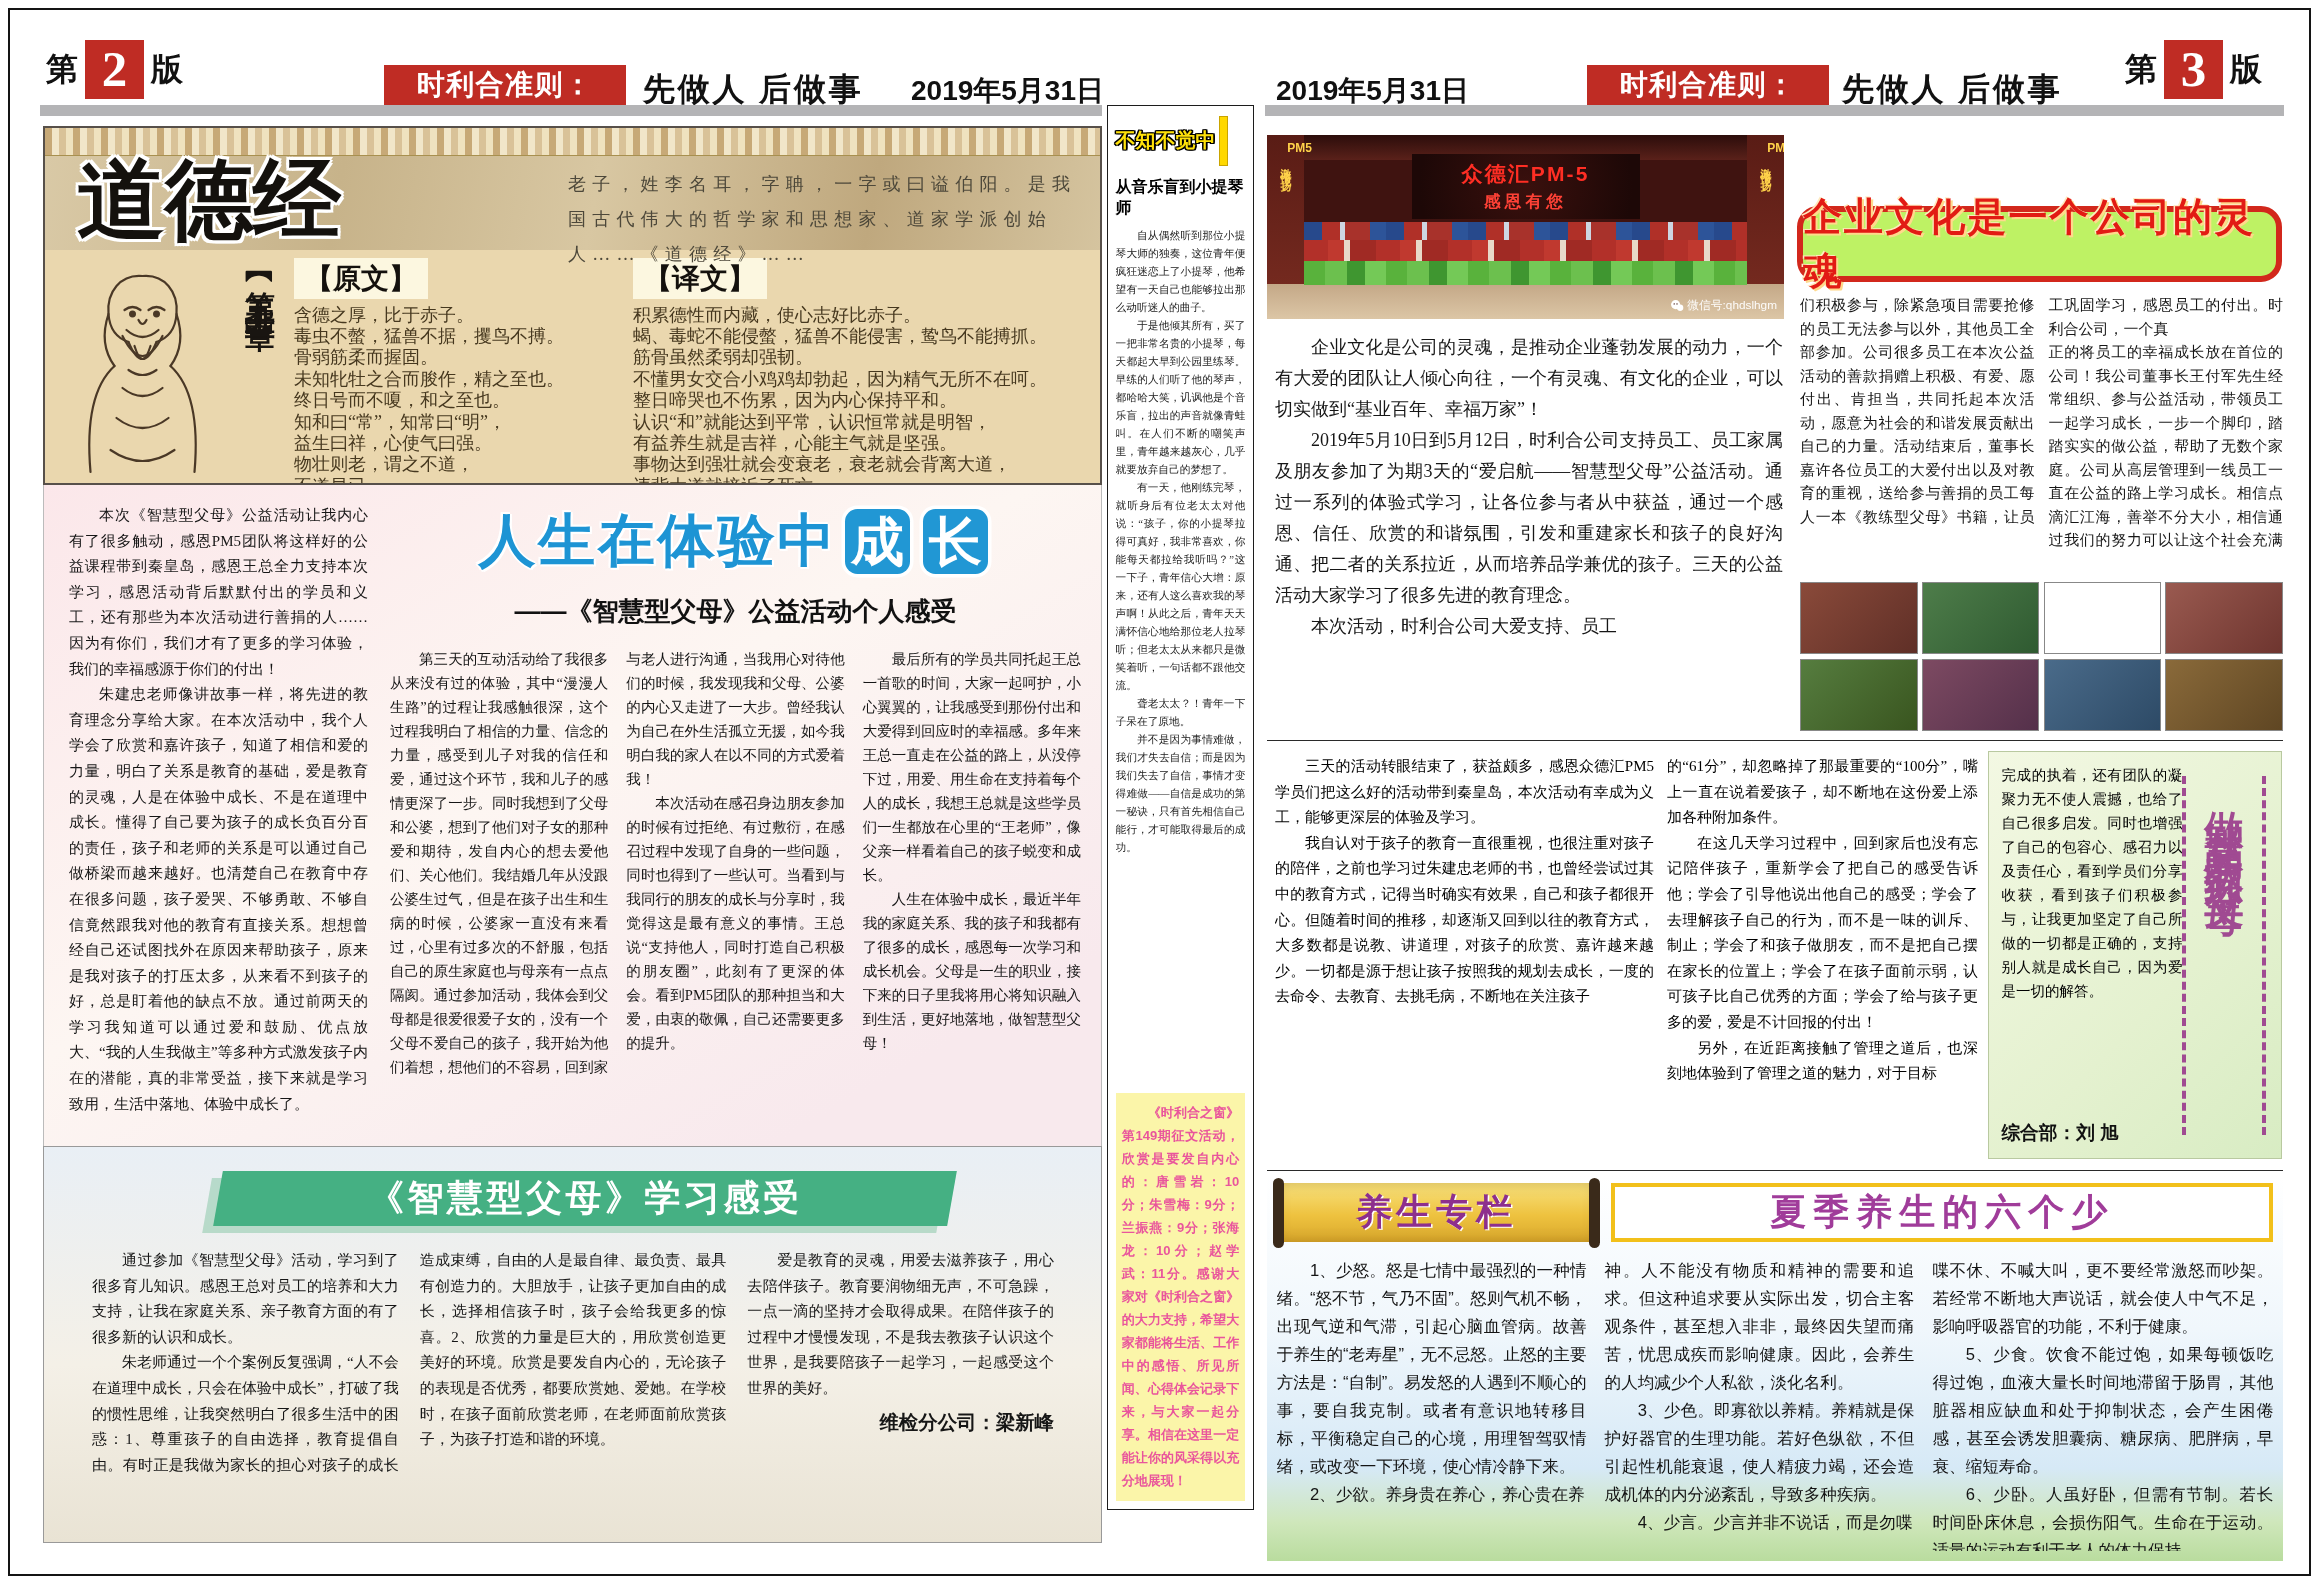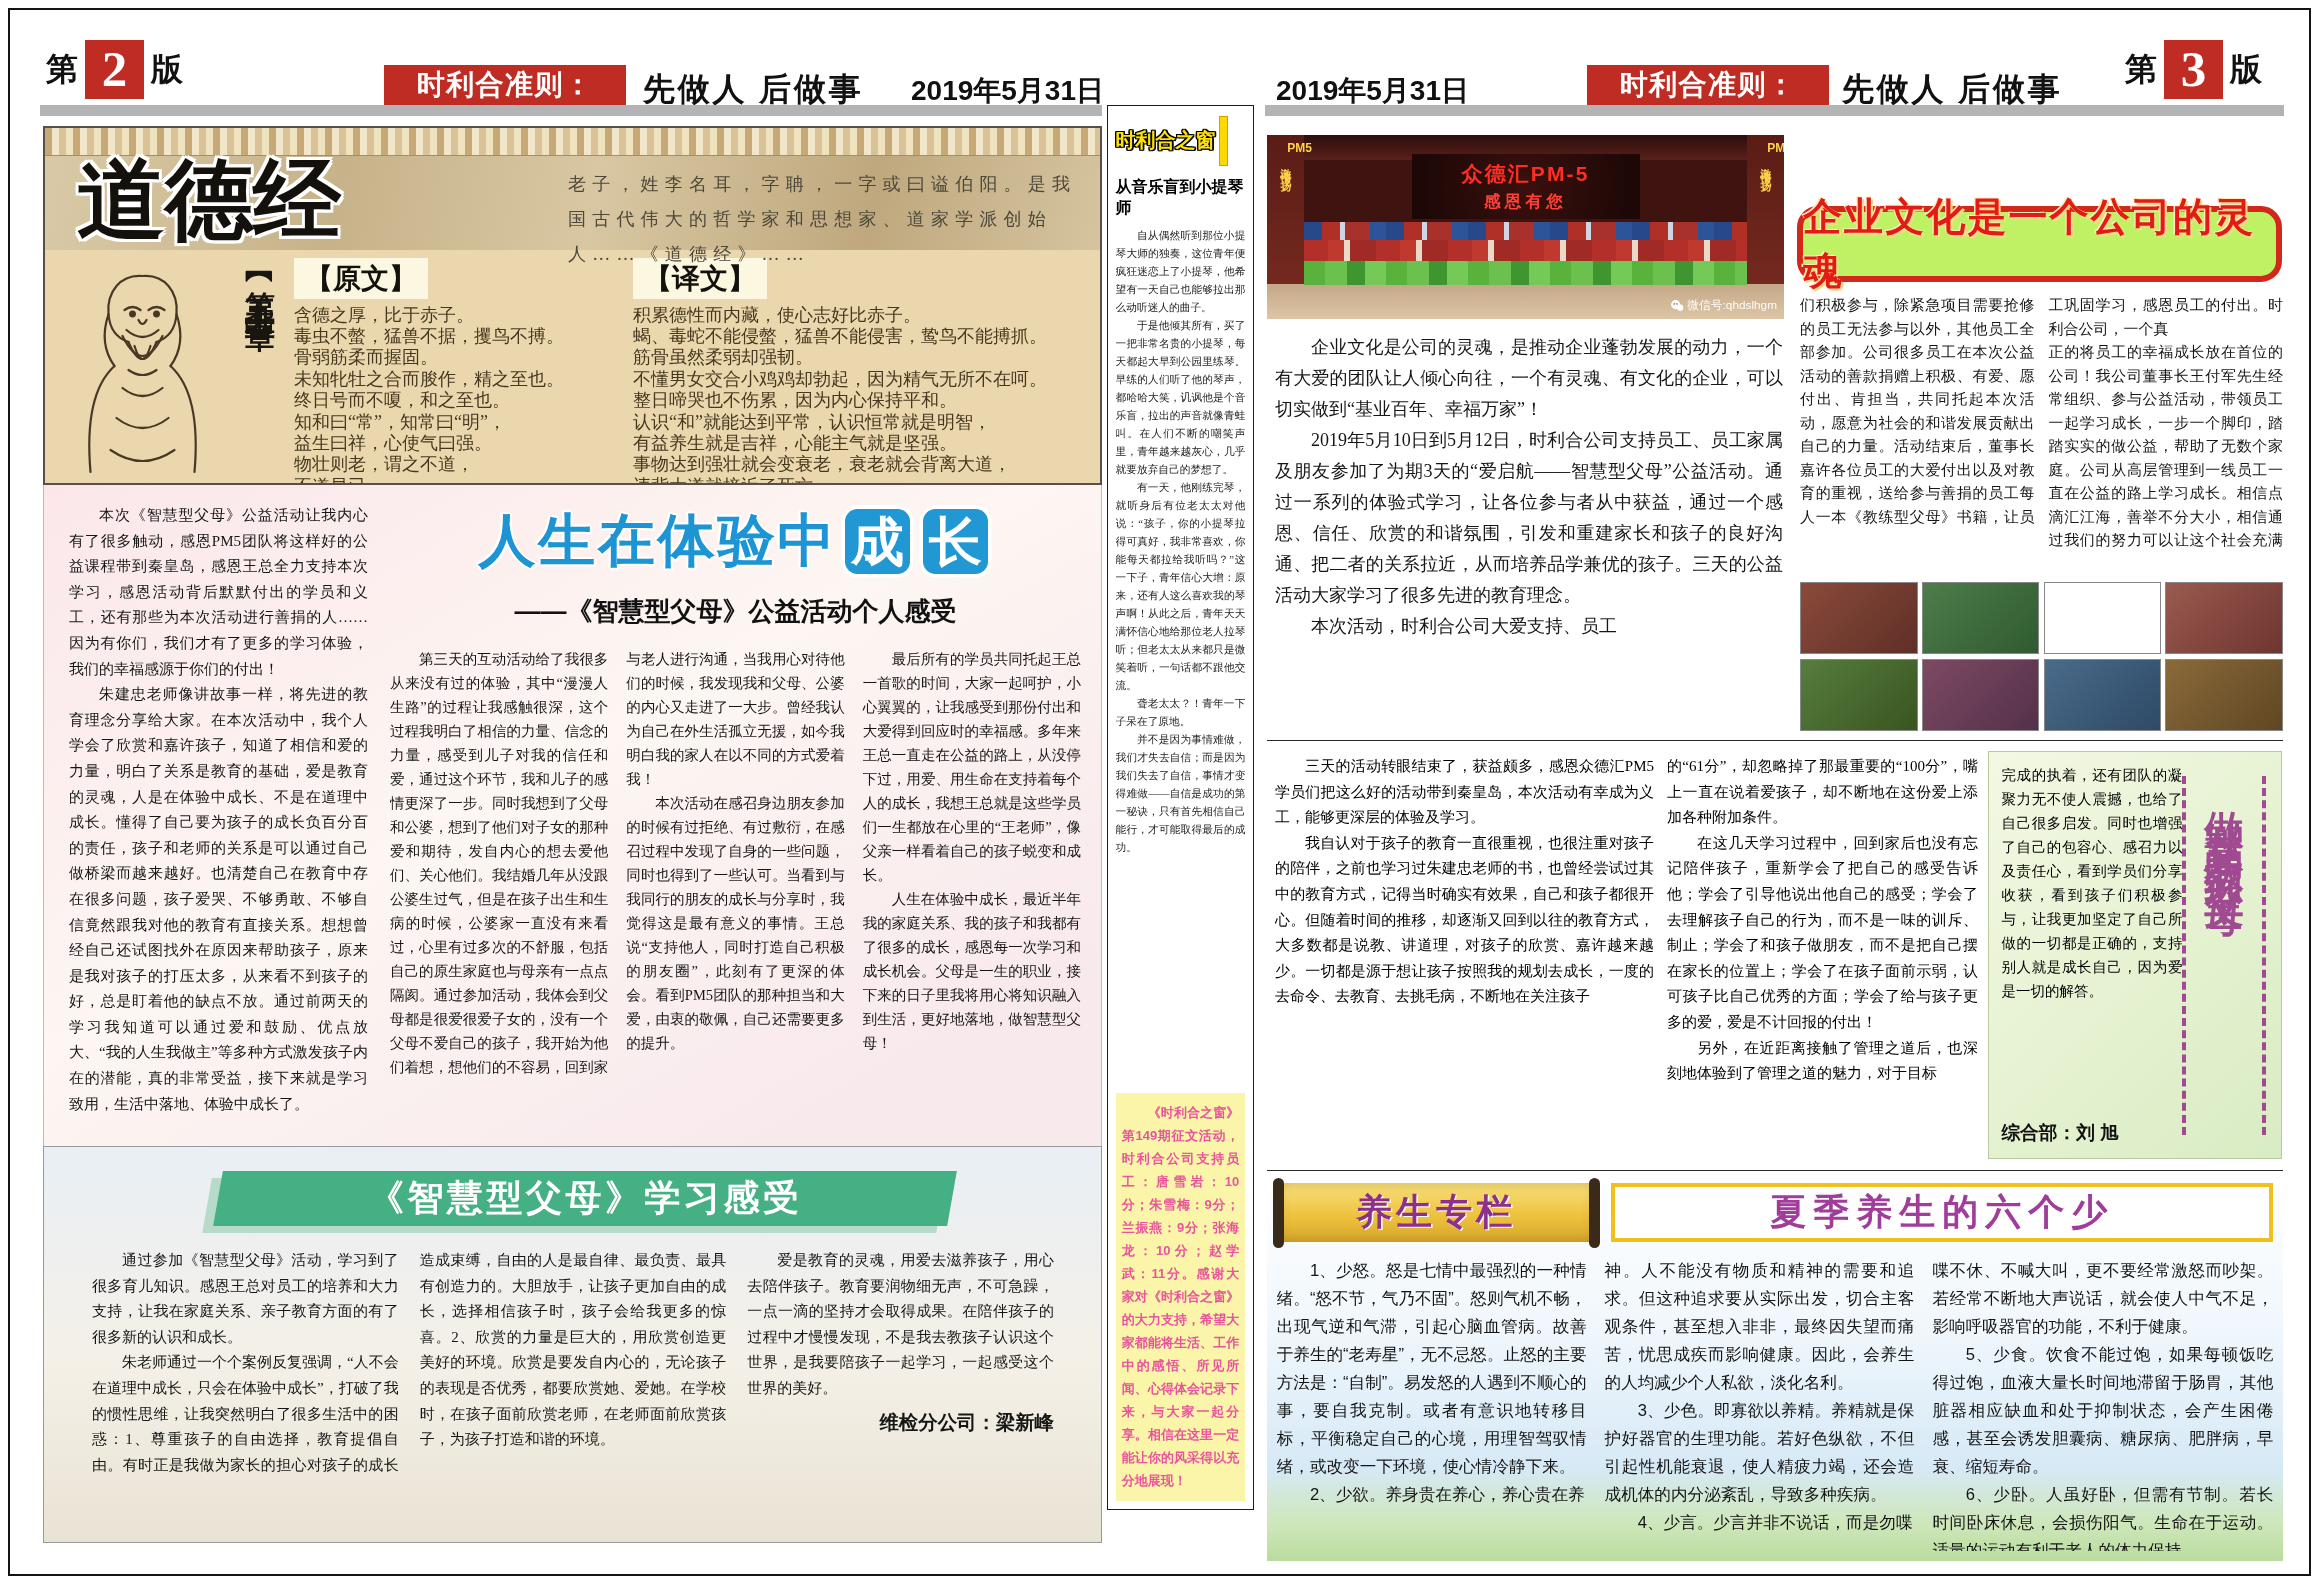--- a/index.html
+++ b/index.html
@@ -277,33 +277,33 @@
     <div id="art2-flow" class="jus">
       <p>通过参加《智慧型父母》活动，学习到了很多育儿知识。感恩王总对员工的培养和大力支持，让我在家庭关系、亲子教育方面的有了很多新的认识和成长。</p>
       <p>朱老师通过一个个案例反复强调，“人不会在道理中成长，只会在体验中成长”，打破了我的惯性思维，让我突然明白了很多生活中的困惑：1、尊重孩子的自由选择，教育提倡自由。有时正是我做为家长的担心对孩子的成长造成束缚，自由的人是最自律、最负责、最具有创造力的。大胆放手，让孩子更加自由的成长，选择相信孩子时，孩子会给我更多的惊喜。2、欣赏的力量是巨大的，用欣赏创造更美好的环境。欣赏是要发自内心的，无论孩子的表现是否优秀，都要欣赏她、爱她。在学校时，在孩子面前欣赏老师，在老师面前欣赏孩子，为孩子打造和谐的环境。</p>
       <p>爱是教育的灵魂，用爱去滋养孩子，用心去陪伴孩子。教育要润物细无声，不可急躁，一点一滴的坚持才会取得成果。在陪伴孩子的过程中才慢慢发现，不是我去教孩子认识这个世界，是我要陪孩子一起学习，一起感受这个世界的美好。</p>
       <p class="byline">维检分公司：梁新峰</p>
     </div>
   </div>
 
   <div class="abs" id="mid">
     <div class="mid-badge">
-      <span class="txt">时利合之窗</span>
+      <span class="txt">不知不觉中</span>
       <span class="bar"></span>
     </div>
     <div class="mid-title">从音乐盲到小提琴师</div>
     <div class="mid-story jus">
       <p>自从偶然听到那位小提琴大师的独奏，这位青年便疯狂迷恋上了小提琴，他希望有一天自己也能够拉出那么动听迷人的曲子。</p>
       <p>于是他倾其所有，买了一把非常名贵的小提琴，每天都起大早到公园里练琴。早练的人们听了他的琴声，都哈哈大笑，讥讽他是个音乐盲，拉出的声音就像青蛙叫。在人们不断的嘲笑声里，青年越来越灰心，几乎就要放弃自己的梦想了。</p>
       <p>有一天，他刚练完琴，就听身后有位老太太对他说：“孩子，你的小提琴拉得可真好，我非常喜欢，你能每天都拉给我听吗？”这一下子，青年信心大增：原来，还有人这么喜欢我的琴声啊！从此之后，青年天天满怀信心地给那位老人拉琴听；但老太太从来都只是微笑着听，一句话都不跟他交流。</p>
       <p>聋老太太？！青年一下子呆在了原地。</p>
       <p>并不是因为事情难做，我们才失去自信；而是因为我们失去了自信，事情才变得难做——自信是成功的第一秘诀，只有首先相信自己能行，才可能取得最后的成功。</p>
     </div>
     <div class="mid-notice jus">
-      <p>《时利合之窗》第149期征文活动，时利合公司支持员工：唐雪岩：10分；朱雪梅：9分；兰振燕：9分；张海龙：10分；赵学武：11分。感谢大家对《时利合之窗》的大力支持，希望大家都能将生活、工作中的感悟、所见所闻、心得体会记录下来，与大家一起分享。相信在这里一定能让你的风采得以充分地展现！</p>
+      <p>《时利合之窗》第149期征文活动，欣赏是要发自内心的：唐雪岩：10分；朱雪梅：9分；兰振燕：9分；张海龙：10分；赵学武：11分。感谢大家对《时利合之窗》的大力支持，希望大家都能将生活、工作中的感悟、所见所闻、心得体会记录下来，与大家一起分享。相信在这里一定能让你的风采得以充分地展现！</p>
     </div>
   </div>
 
   <div class="abs" id="bigphoto">
     <div class="bp-ceil"></div>
     <div class="bp-screen">
       <span class="l1">众德汇PM-5</span>
       <span class="l2">感恩有您</span>
     </div>
     <div class="bp-pillar" style="left:0;">

